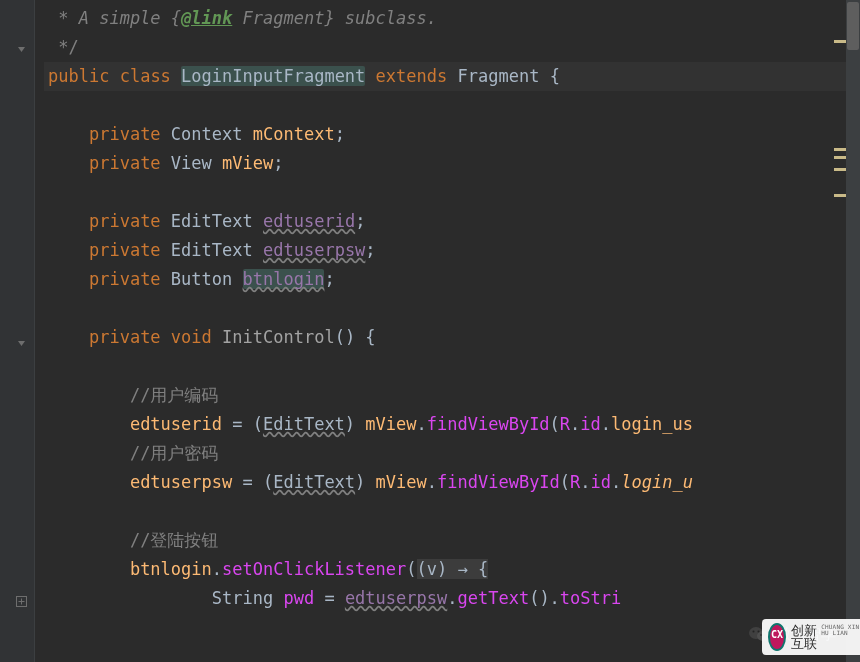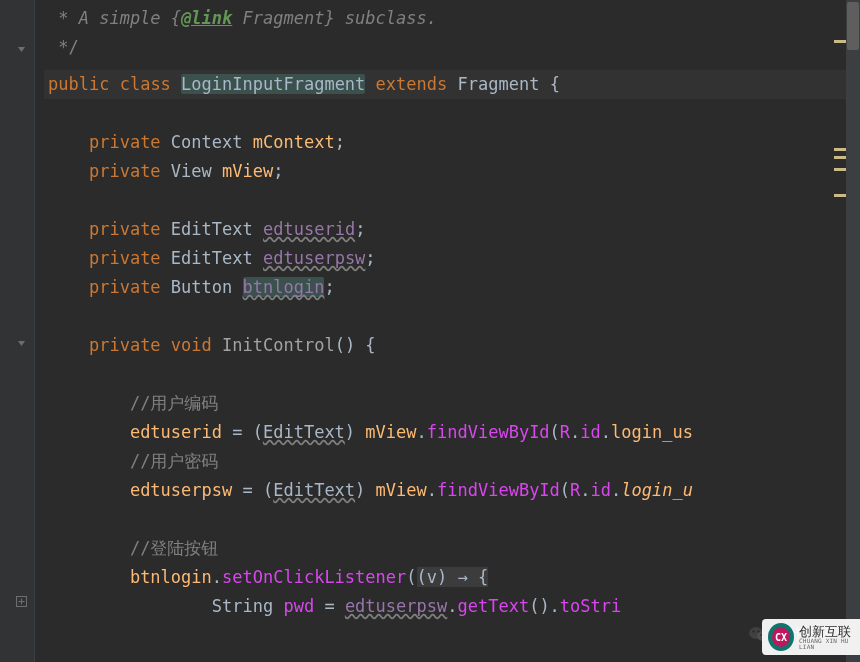--- a/index.html
+++ b/index.html
@@ -53,21 +53,20 @@
       padding-top: 4px;
       position: relative;
       overflow: hidden;
     }
     .line {
       white-space: pre;
       padding-left: 4px;
     }
     .line-highlight {
       background: #323232;
-      margin-top: 8px;
     }
     .text-selected {
       background: #3b514d;
       border-radius: 2px;
     }
     .comment { color: #808080; }
     .comment-italic { color: #808080; font-style: italic; }
     .doc-tag { 
       color: #629755; 
       font-style: italic; 
@@ -159,30 +158,30 @@
       align-items: center;
       padding: 3px 6px;
       gap: 5px;
     }
     .logo-circle {
       width: 28px;
       height: 28px;
       border-radius: 50%;
       background: #be185d;
       display: flex;
-      align-items: center;
+      align-items: flex-end;
       justify-content: center;
       color: #fff;
       font-size: 10px;
       font-weight: bold;
-      border: 4px solid #0f766e;
+      border: 2px solid #0f766e;
     }
     .logo-text {
       display: flex;
-      flex-direction: column;
+      flex-direction: row;
       line-height: 1;
     }
     .logo-cn {
       color: #2b2b2b;
       font-size: 13px;
       font-family: 'Microsoft YaHei', sans-serif;
       font-weight: 500;
     }
     .logo-en {
       color: #666;

